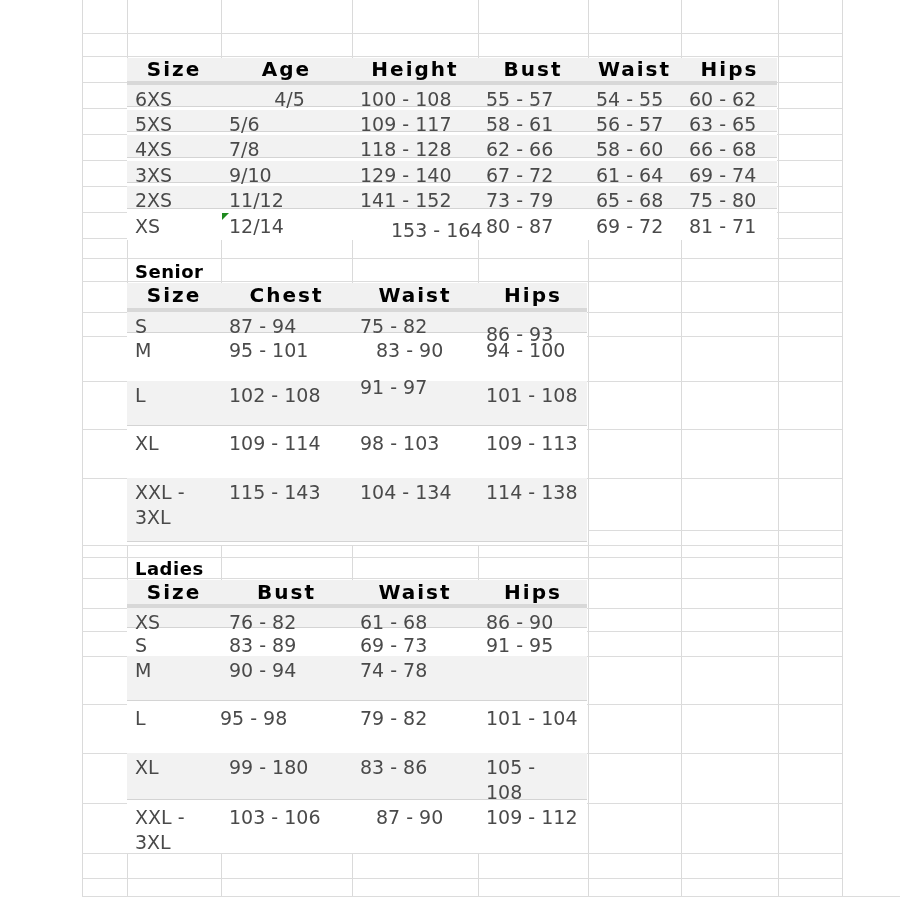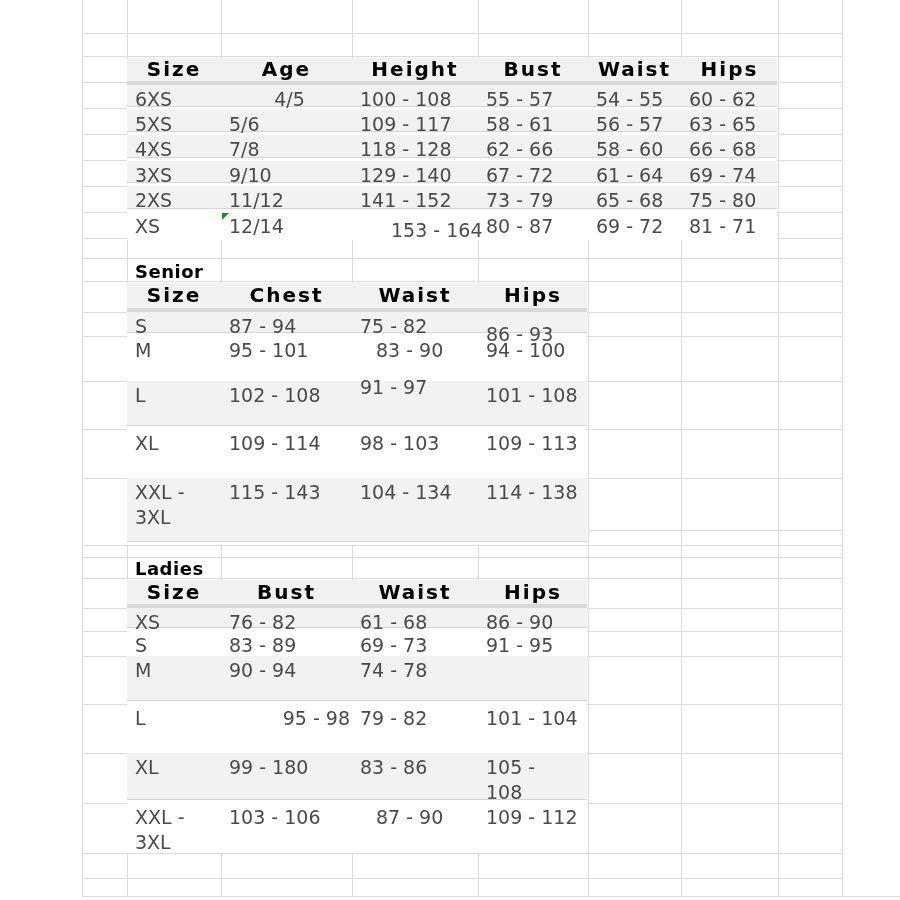--- a/index.html
+++ b/index.html
@@ -172,21 +172,21 @@
     <div class="cell" style="left: 486px; top: 608px; width: 100px; height: 21px;">86 - 90</div>
     <div class="cell" style="left: 135px; top: 631px; width: 84px; height: 23px;">S</div>
     <div class="cell" style="left: 229px; top: 631px; width: 121px; height: 23px;">83 - 89</div>
     <div class="cell" style="left: 360px; top: 631px; width: 116px; height: 23px;">69 - 73</div>
     <div class="cell" style="left: 486px; top: 631px; width: 100px; height: 23px;">91 - 95</div>
     <div class="shade" style="left: 127px; top: 656px; width: 460px; height: 44px;"></div>
     <div class="cell" style="left: 135px; top: 656px; width: 84px; height: 46px;">M</div>
     <div class="cell" style="left: 229px; top: 656px; width: 121px; height: 46px;">90 - 94</div>
     <div class="cell" style="left: 360px; top: 656px; width: 116px; height: 46px;">74 - 78</div>
     <div class="cell" style="left: 135px; top: 704px; width: 84px; height: 47px;">L</div>
-    <div class="cell" style="left: 229px; top: 704px; width: 121px; height: 47px; text-align: right;">95 - 98</div>
+    <div class="cell" style="left: 220px; top: 704px; width: 121px; height: 47px;">95 - 98</div>
     <div class="cell" style="left: 360px; top: 704px; width: 116px; height: 47px;">79 - 82</div>
     <div class="cell" style="left: 486px; top: 704px; width: 100px; height: 47px;">101 - 104</div>
     <div class="shade" style="left: 127px; top: 753px; width: 460px; height: 46px;"></div>
     <div class="cell" style="left: 135px; top: 753px; width: 84px; height: 48px;">XL</div>
     <div class="cell" style="left: 229px; top: 753px; width: 121px; height: 48px;">99 - 180</div>
     <div class="cell" style="left: 360px; top: 753px; width: 116px; height: 48px;">83 - 86</div>
     <div class="cell" style="left: 486px; top: 753px; width: 100px; height: 48px;">105 -
 108</div>
     <div class="cell" style="left: 135px; top: 803px; width: 84px; height: 48px;">XXL -
 3XL</div>

